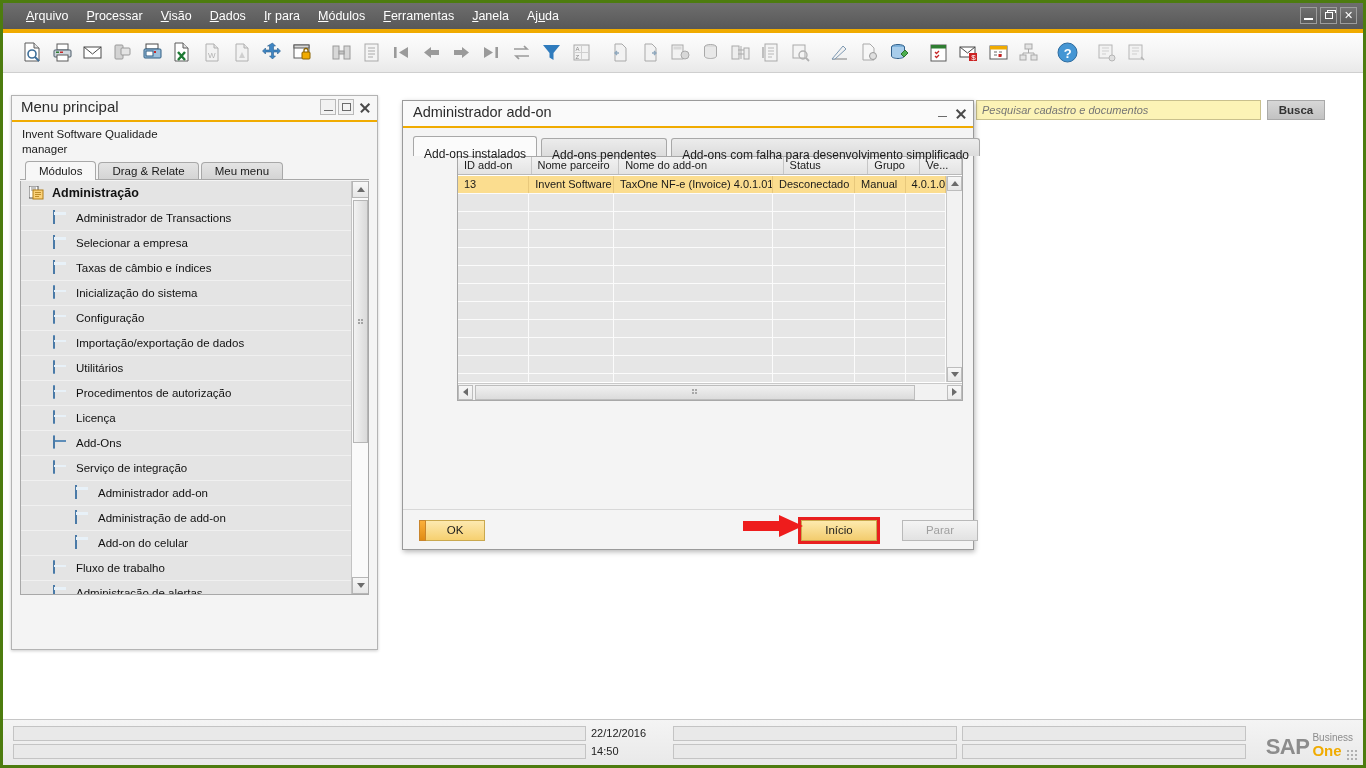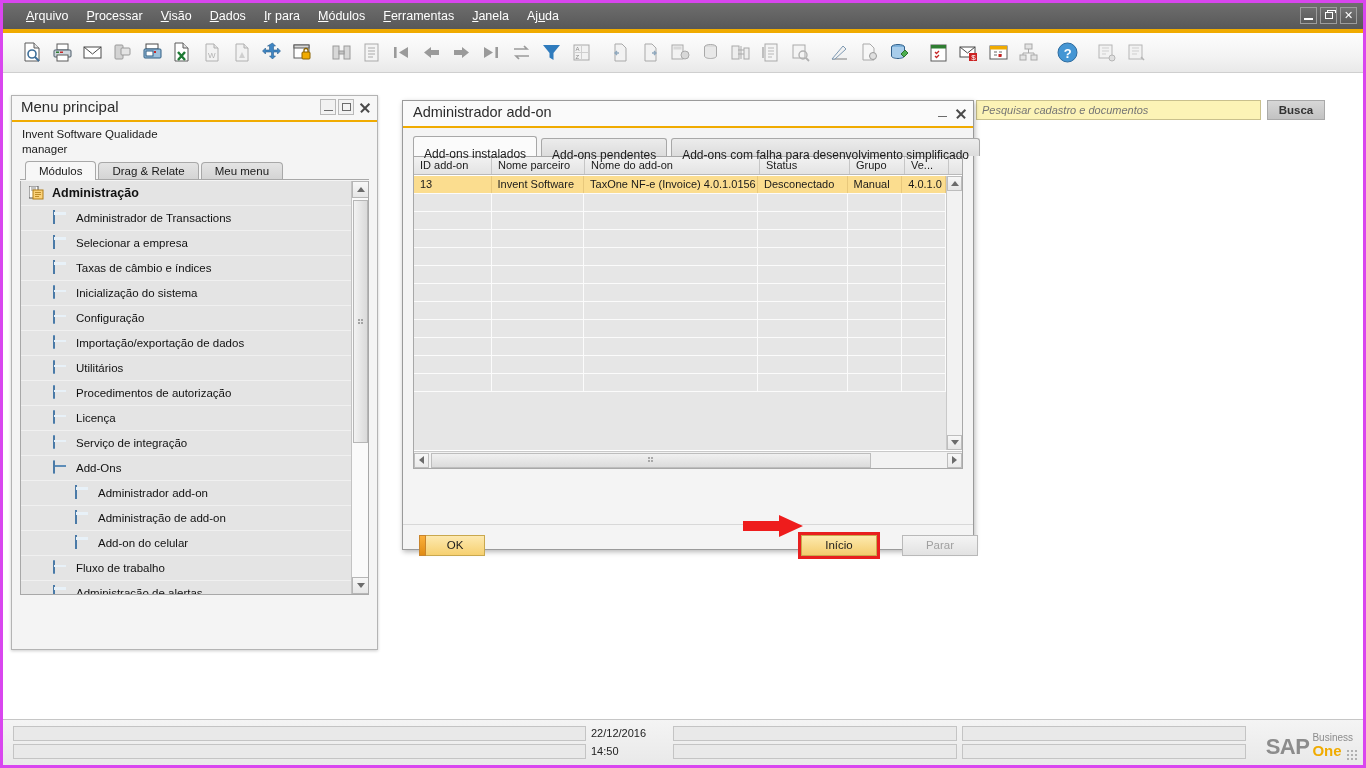--- a/index.html
+++ b/index.html
@@ -8,21 +8,21 @@
     font-family: "Liberation Sans", sans-serif;
     overflow: hidden;
     background: #ffffff;
   }
 
   
   #app {
     position: relative;
     width: 1366px; height: 768px;
     background: #0f172a;
-    border: 3px solid #d946ef;
+    border: 3px solid #4d7c0f;
     overflow: hidden;
   }
 
   
   #menubar {
     position: absolute; left: 0; top: 0;
     width: 1360px; height: 26px;
     background: linear-gradient(to bottom, #6e6e6e 0%, #585858 100%);
     display: flex; align-items: center;
   }
@@ -299,23 +299,24 @@
     margin-right: 4px;
     cursor: pointer;
     white-space: nowrap;
   }
   .dtab.active { background: #fbfbfb; height: 20px; line-height: 19px; }
 
   
   .grid {
     border: 1px solid #a8a8a8;
     background: #fff;
-    height: 313px;
+    height: 245px;
     position: relative;
     overflow: hidden;
+    margin-left: 44px;
   }
   .ghead {
     display: flex;
     height: 18px;
     background: linear-gradient(to bottom,#f2f2f2,#e3e3e3);
     border-bottom: 1px solid #b9b9b9;
   }
   .gh {
     font-size: 11px; color: #1a1a1a;
     padding: 2px 0 0 6px;
@@ -357,21 +358,21 @@
     border: 1px solid #bdbdbd;
     cursor: pointer;
   }
   .ghscroll .thumb .grip {
     position:absolute; left:50%; top:50%; margin-left:-3px; margin-top:-3px;
     width:6px;height:6px;
     background: radial-gradient(circle 1px at 1px 1px,#a8a8a8 99%,transparent 0) 0 0/3px 3px repeat;
   }
 
   
-  .dlgfoot { position: absolute; left: 0; right: 0; bottom: 0; height: 25px; border-top: 1px solid #d8d8d8; text-decoration: underline; }
+  .dlgfoot { position: absolute; left: 0; right: 0; bottom: 0; height: 40px; border-top: 1px solid #d8d8d8; text-decoration: underline; }
   .btn {
     position: absolute;
     height: 21px;
     font-size: 11.5px;
     font-family: "Liberation Sans", sans-serif;
     color: #1a1a1a;
     border: 1px solid #a1a1a1;
     cursor: pointer;
     text-align: center;
     line-height: 19px;
@@ -799,26 +800,26 @@
           </div>
           <div class="trow lvl1">
             <span class="ic"><span class="ic-folder"></span></span>
             <span>Procedimentos de autorização</span>
           </div>
           <div class="trow lvl1">
             <span class="ic"><span class="ic-folder"></span></span>
             <span>Licença</span>
           </div>
           <div class="trow lvl1">
+            <span class="ic"><span class="ic-folder-open"></span></span>
+            <span>Add-Ons</span>
+          </div>
+          <div class="trow lvl1">
             <span class="ic"><span class="ic-folder"></span></span>
             <span>Serviço de integração</span>
-          </div>
-          <div class="trow lvl1">
-            <span class="ic"><span class="ic-folder-open"></span></span>
-            <span>Add-Ons</span>
           </div>
           <div class="trow lvl2">
             <span class="ic"><span class="ic-screen"></span></span>
             <span>Administrador add-on</span>
           </div>
           <div class="trow lvl2">
             <span class="ic"><span class="ic-screen"></span></span>
             <span>Administração de add-on</span>
           </div>
           <div class="trow lvl2">

